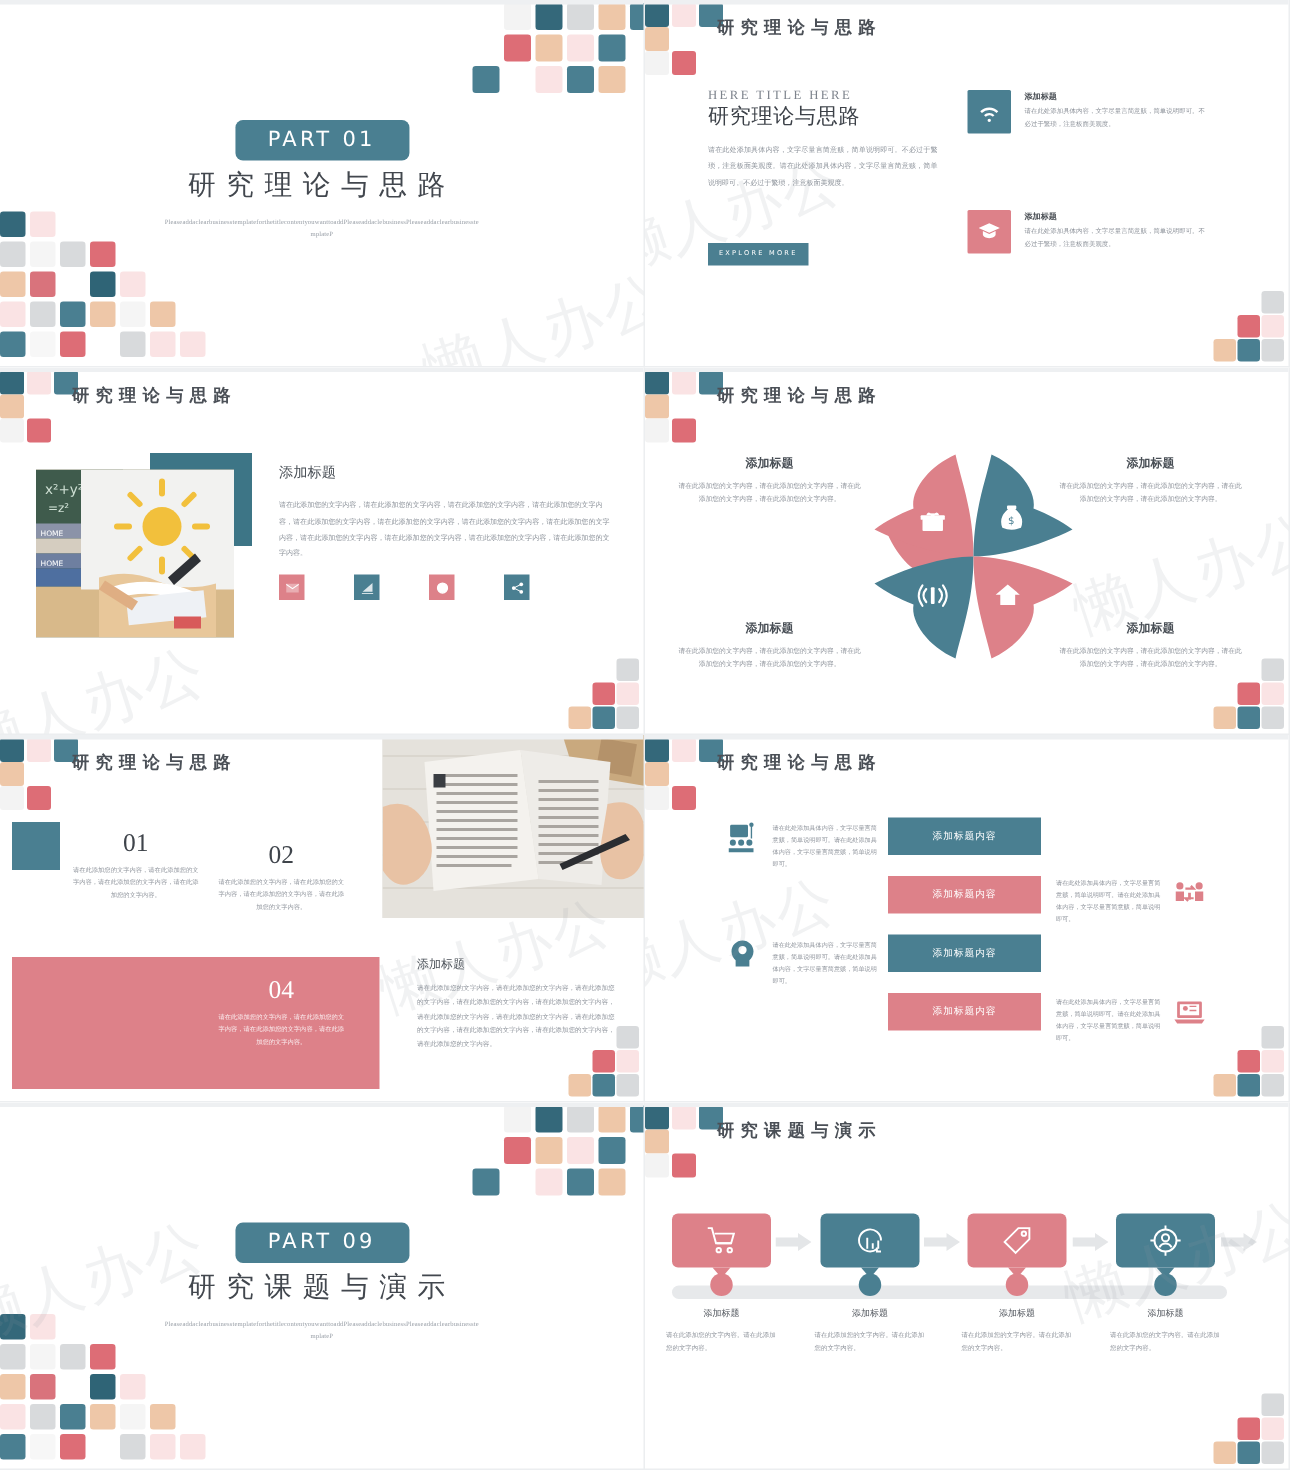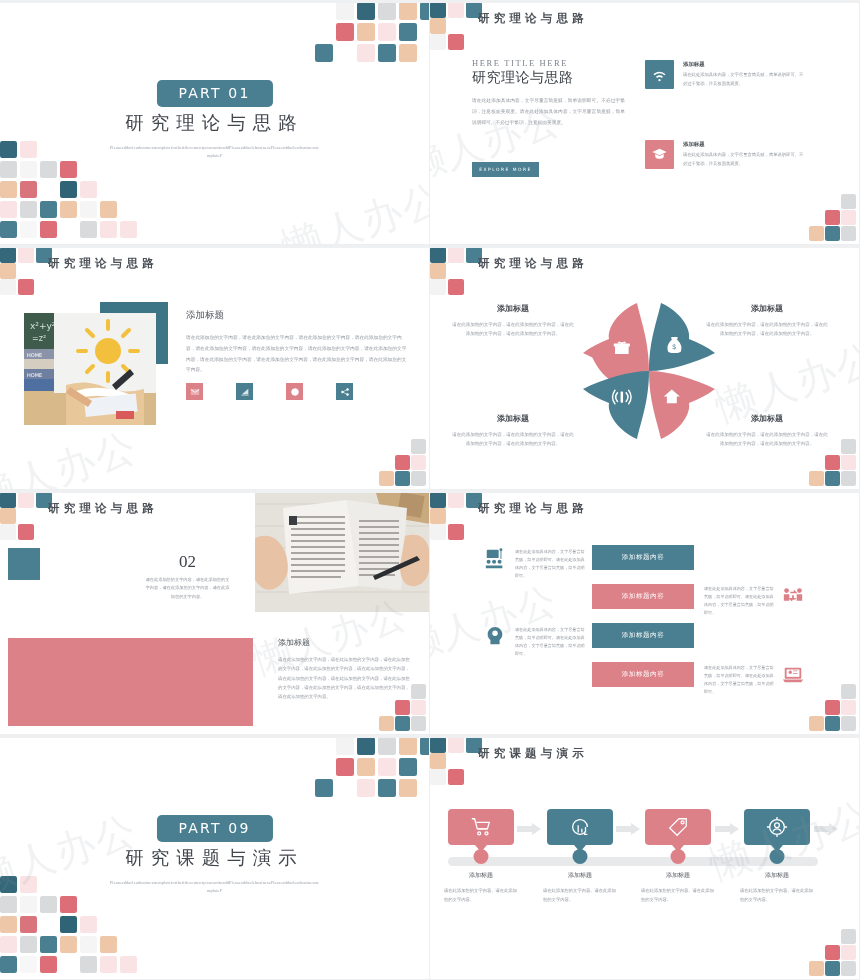--- a/index.html
+++ b/index.html
@@ -506,26 +506,34 @@
         </g>
         <path d="M0 48 q20 -8 30 14 q8 22 -6 34 q-14 10 -24 -6 Z" fill="#e8c2a4"></path>
         <path d="M150 46 q22 -6 25 18 q2 28 -14 32 q-16 2 -16 -20 Z" fill="#e8c2a4"></path>
         <path d="M118 86 L162 66 L165 70 L120 90 Z" fill="#2b2d31"></path>
         <rect x="34" y="26" width="8" height="9" fill="#3a3d42"></rect>
       </svg>
     </div>
 
     <div class="s5-sq"></div>
 
-    <div class="num-item" style="left:145px; top:62px;">
+    <div class="num-item" style="left:48px; top:62px;">
+      <div class="n">01</div>
+      <div class="d">请在此添加您的文字内容，请在此添加您的文字内容，请在此添加您的文字内容，请在此添加您的文字内容。</div>
+    </div>
+    <div class="num-item" style="left:145px; top:70px;">
       <div class="n">02</div>
       <div class="d">请在此添加您的文字内容，请在此添加您的文字内容，请在此添加您的文字内容，请在此添加您的文字内容。</div>
     </div>
 
     <div class="s5-band"></div>
+    <div class="num-item on-band" style="left:145px; top:160px;">
+      <div class="n">04</div>
+      <div class="d">请在此添加您的文字内容，请在此添加您的文字内容，请在此添加您的文字内容，请在此添加您的文字内容。</div>
+    </div>
 
     <div class="s5-rt">添加标题</div>
     <div class="s5-rb">请在此添加您的文字内容，请在此添加您的文字内容，请在此添加您的文字内容，请在此添加您的文字内容，请在此添加您的文字内容，请在此添加您的文字内容，请在此添加您的文字内容，请在此添加您的文字内容，请在此添加您的文字内容，请在此添加您的文字内容，请在此添加您的文字内容。</div>
 
     <div class="mos" style="right:0; bottom:0; width:48px; height:50px;">
       <i style="left:30px; top:0px;  width:15px; height:15px; background:#d8dadc;"></i>
       <i style="left:14px; top:16px; width:15px; height:15px; background:#dd6d76;"></i>
       <i style="left:30px; top:16px; width:15px; height:15px; background:#fae3e4;"></i>
       <i style="left:-2px; top:32px; width:15px; height:15px; background:#eec7a8;"></i>
       <i style="left:14px; top:32px; width:15px; height:15px; background:#4a7f91;"></i>

